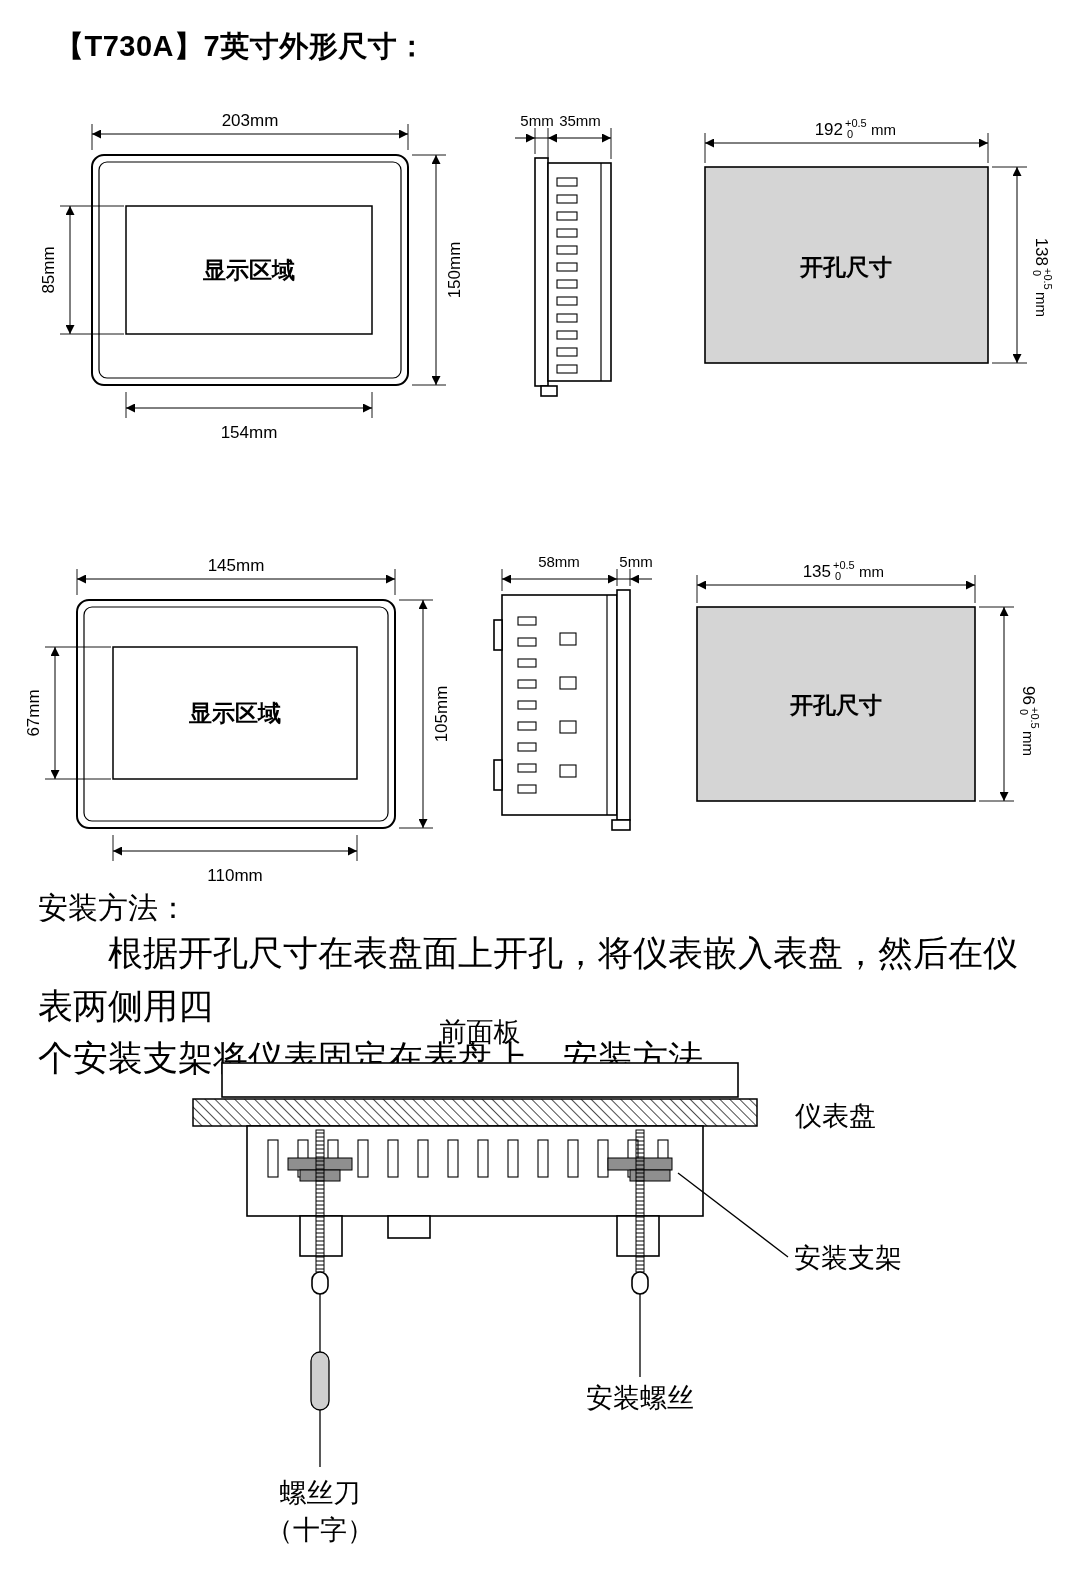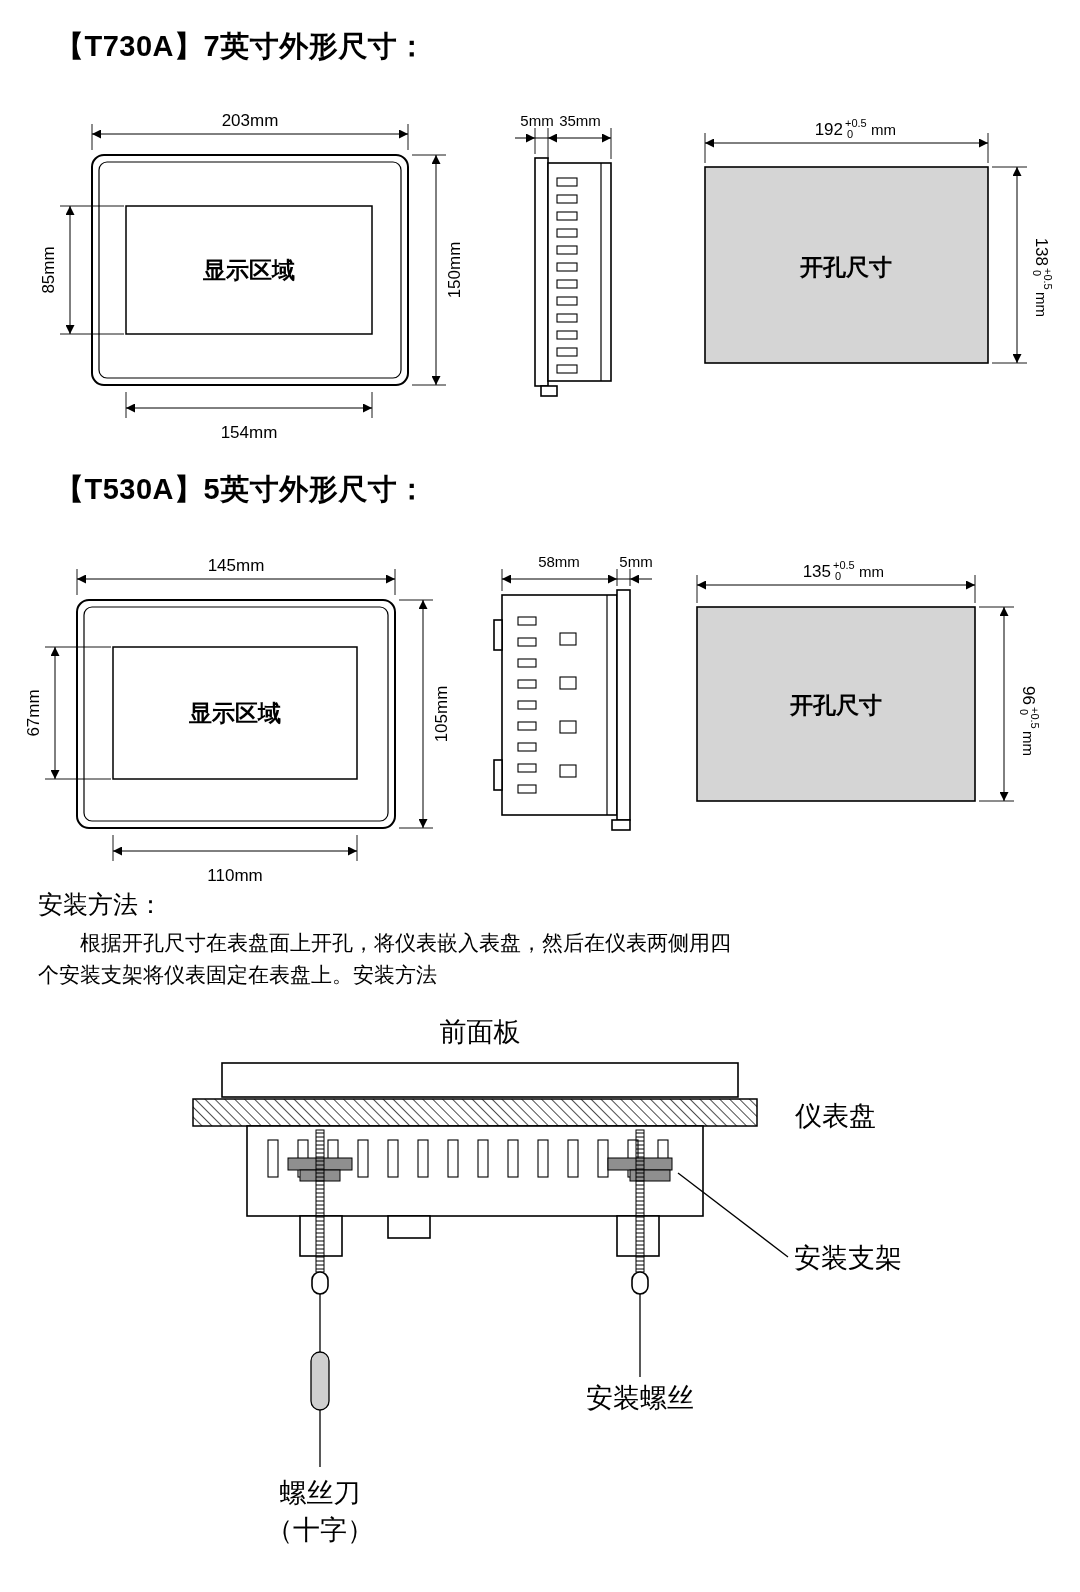--- a/index.html
+++ b/index.html
@@ -2,22 +2,22 @@
 <html><head>
 <meta charset="utf-8">
 <style>
   * { margin:0; padding:0; box-sizing:border-box; }
   html,body { background:#fff; }
   .page { position:relative; width:1080px; height:1592px; background:#fff; color:#000;
           font-family:"Liberation Sans", sans-serif; overflow:hidden; }
   .abs { position:absolute; }
   .sec-title { position:absolute; font-size:29px; font-weight:600; letter-spacing:0.5px;
                font-family:"Liberation Sans", sans-serif; }
-  .install-title { position:absolute; font-size:25px; font-family:"Liberation Serif", serif; }
-  .para { position:absolute; width:1005px; font-size:21px; line-height:1.5;
+  .install-title { position:absolute; font-size:30px; font-family:"Liberation Serif", serif; }
+  .para { position:absolute; width:1005px; font-size:35px; line-height:1.5;
           font-family:"Liberation Serif", serif; }
   .para .indent { text-indent:2em; }
 
   svg text { fill:#000; }
   .dimtext { font-size:17px; font-family:"Liberation Sans", sans-serif; }
   .dimtext-sm { font-size:15px; font-family:"Liberation Sans", sans-serif; }
   .tol { font-size:11px; font-family:"Liberation Sans", sans-serif; }
   .cnbold { font-size:23px; font-weight:bold; font-family:"Liberation Serif", serif; }
   .cn-label { font-size:27px; font-family:"Liberation Serif", serif; }
 
@@ -28,21 +28,20 @@
   .ext { stroke:#000; stroke-width:0.9; }
   .pin { fill:#fff; stroke:#000; stroke-width:1.1; }
   .part { fill:#fff; stroke:#000; stroke-width:1.6; }
 </style>
 </head>
 <body>
 
 <div class="page">
 
   <div class="sec-title" style="left:55px;top:27px">【T730A】7英寸外形尺寸：</div>
-  <div class="sec-title" style="left:55px;top:470px">【T530A】5英寸外形尺寸：</div>
 
   <svg class="abs" style="left:40px;top:100px" width="450" height="350">
     <defs>
       <marker id="ar1" viewBox="0 0 10 10" refX="10" refY="5" markerWidth="9" markerHeight="9" markerUnits="userSpaceOnUse" orient="auto-start-reverse">
         <path d="M0,0 L10,5 L0,10 Z" fill="#000"></path>
       </marker>
     </defs>
     <g>
       <rect x="52" y="55" width="316" height="230" rx="12" class="outline2"></rect>
       <rect x="59" y="62" width="302" height="216" rx="8" class="thin"></rect>

